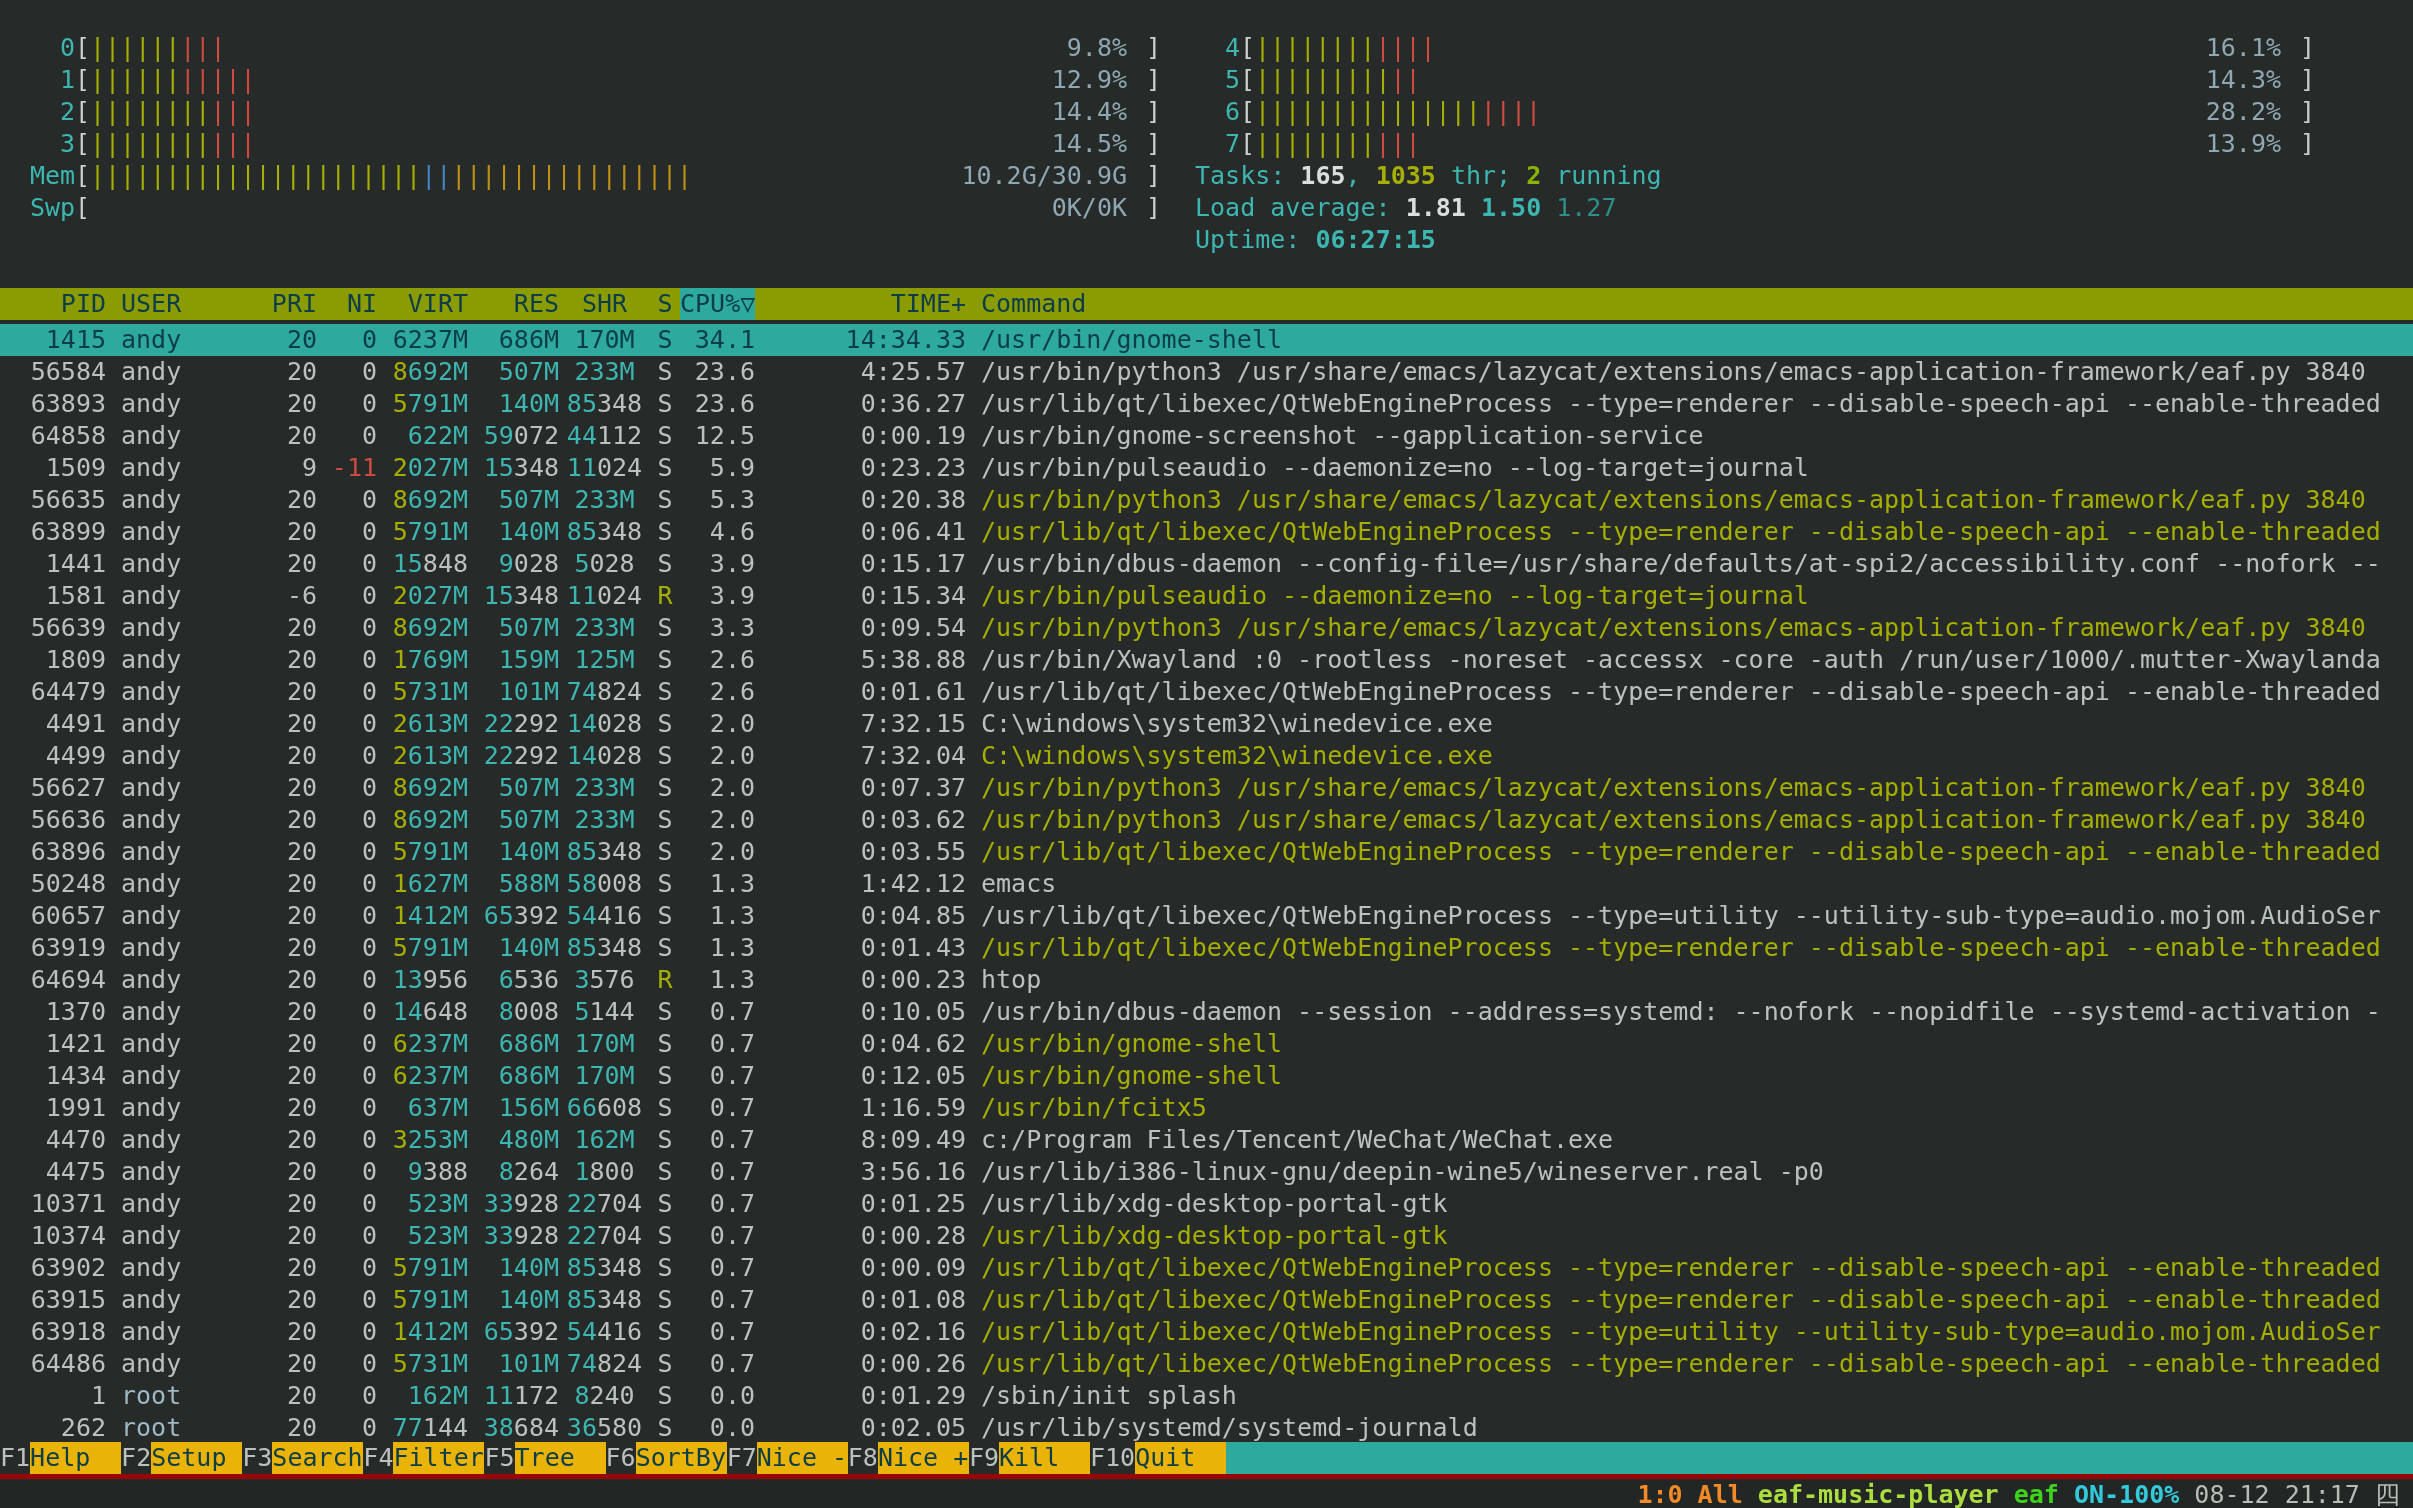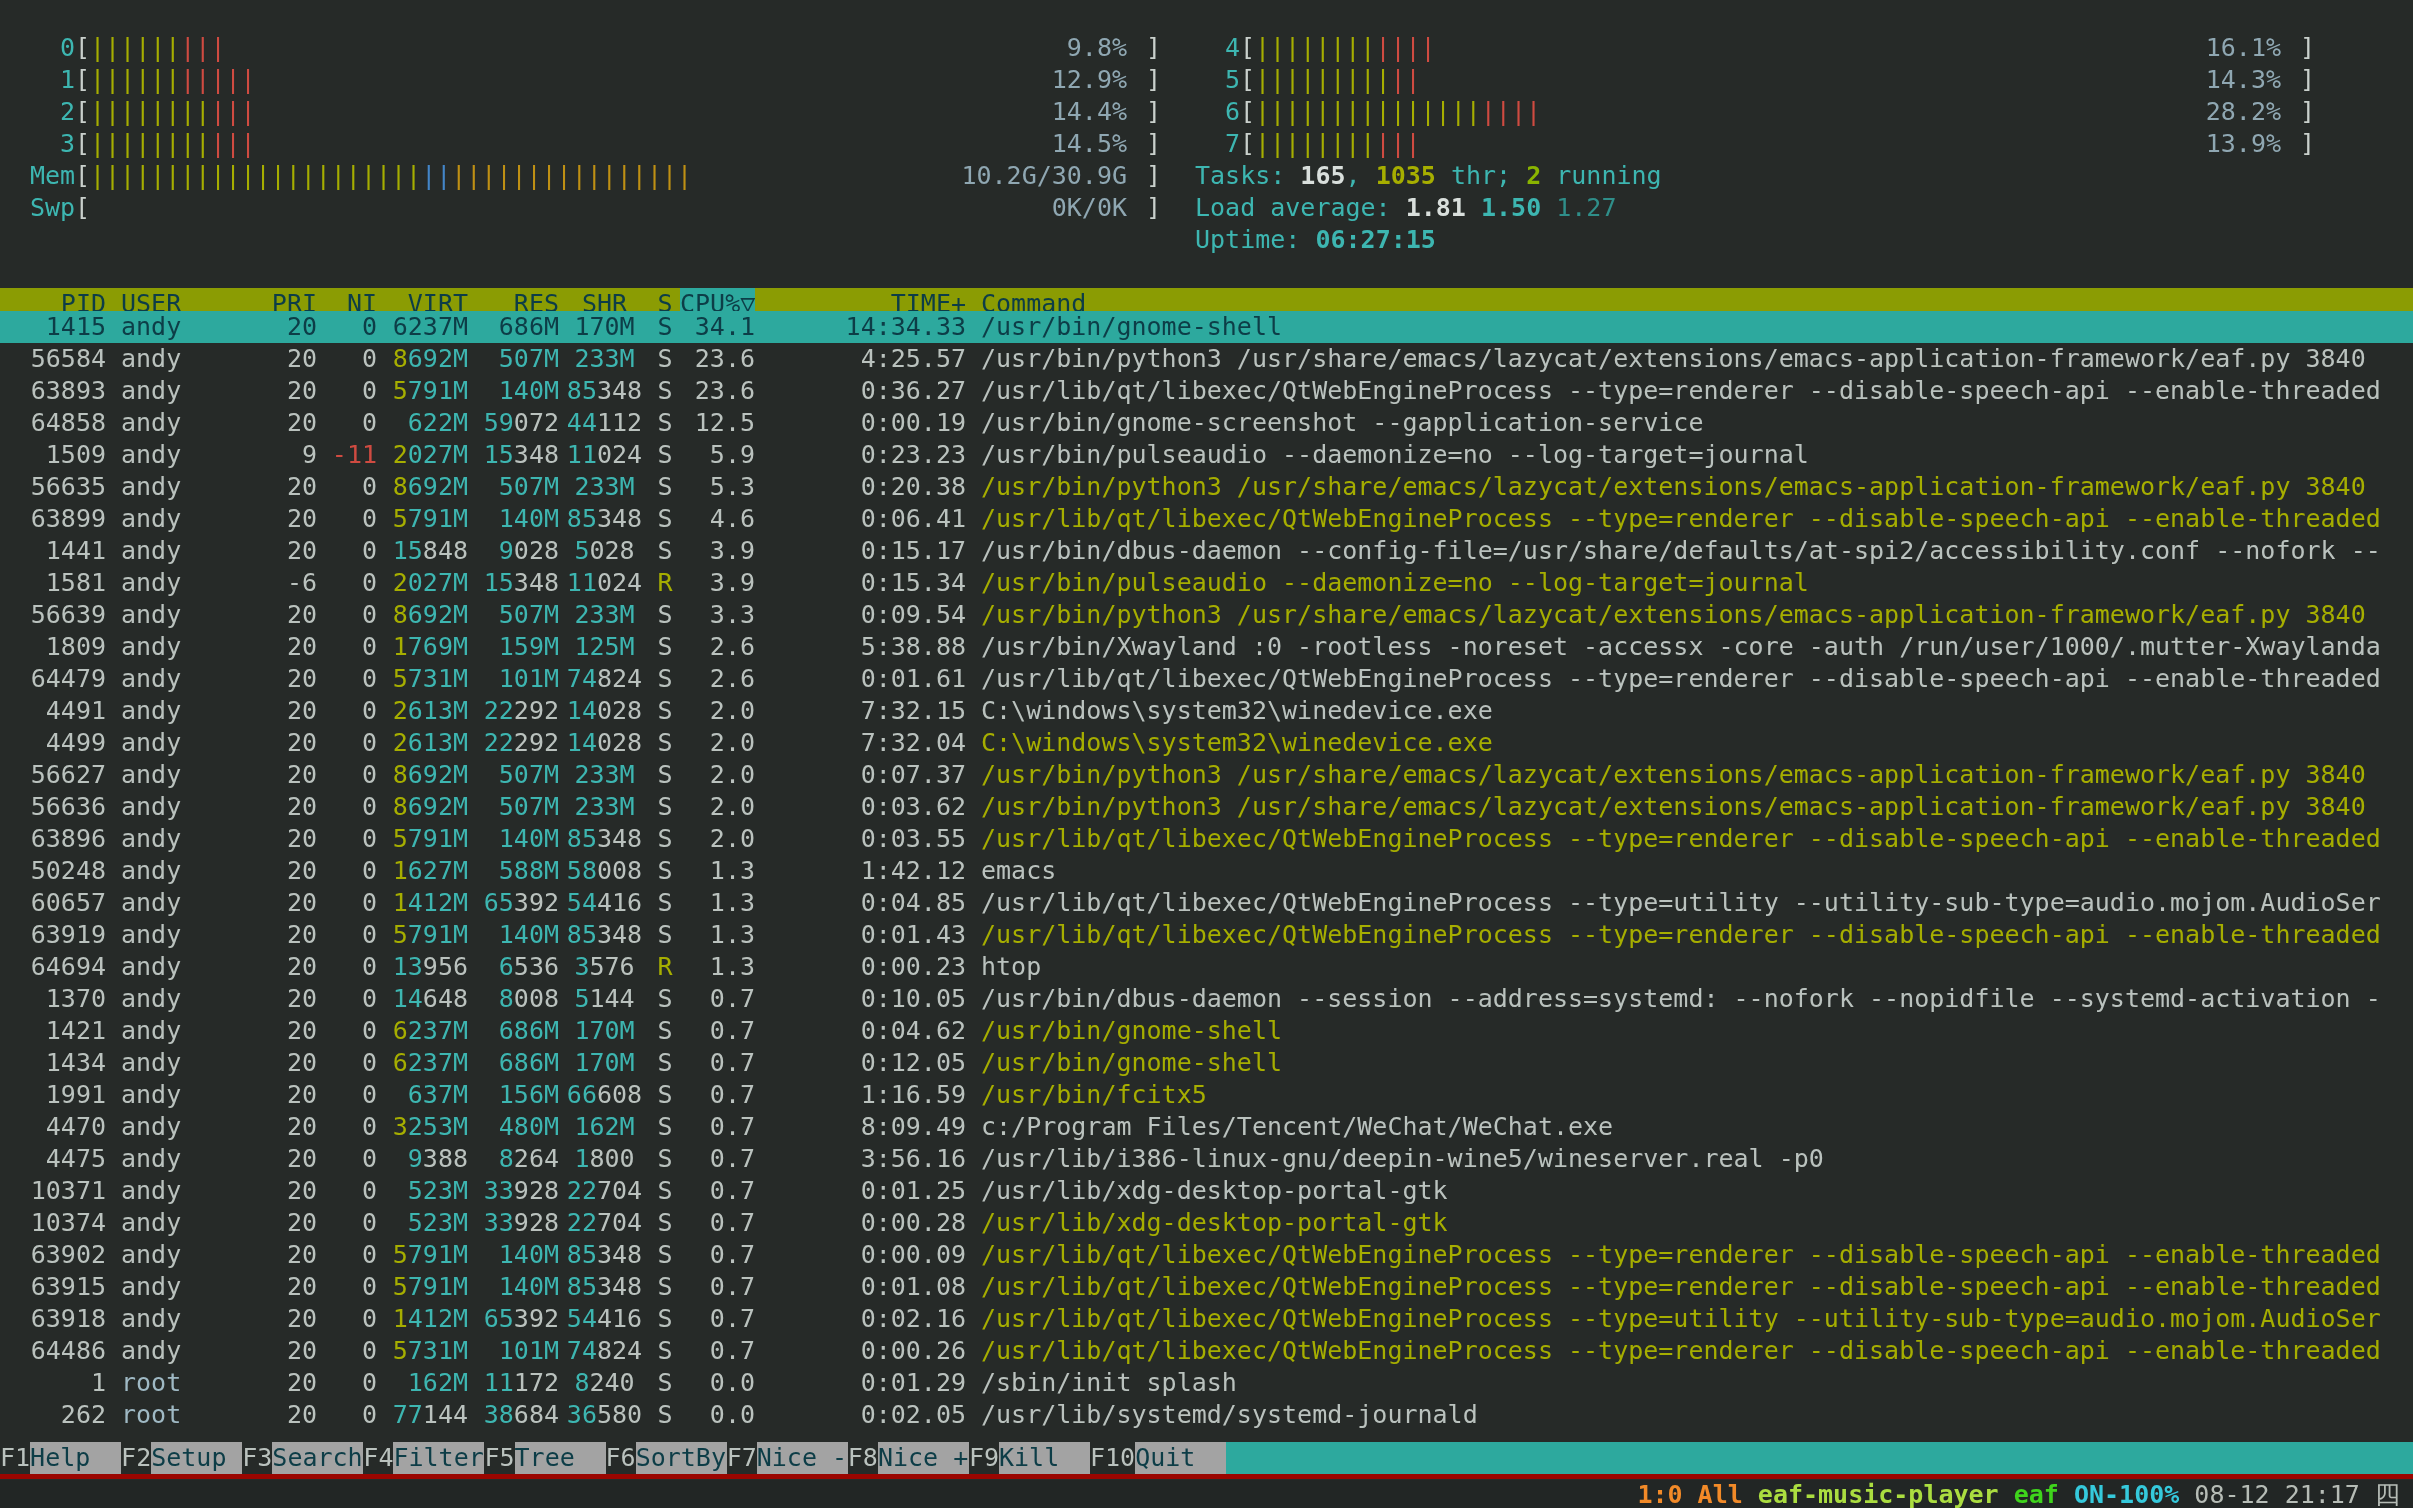--- a/index.html
+++ b/index.html
@@ -31,21 +31,21 @@
   .c-white   { color: #d9dfdc; }
   .c-yellow  { color: #a6ae00; }
   .c-green   { color: #8ab400; }
   .bold { font-weight: bold; }
   
   .thead {
     position: absolute; top: 288px; left: 0; width: 2413px; height: 32px;
     background: #8b9c03; color: #0d3d47; display: flex;
   }
   .th.sorted { background: #2da99e; }
-  .rows { position: absolute; top: 311px; left: 0; width: 2413px; border-radius: 19px; }
+  .rows { position: absolute; top: 324px; left: 0; width: 2413px; border-radius: 19px; }
   .prow { display: flex; height: 32px; width: 2413px; }
   .prow.sel { background: #2da99e; }
   .prow.sel span { color: #0d3d47 !important; }
   .cell { flex: none; overflow: hidden; }
   .c-pid  { width: 106px; text-align: right; }
   .c-user { width: 151px; padding-left: 15px; text-align: left; }
   .c-pri  { width: 60px;  text-align: right; }
   .c-ni   { width: 60px;  text-align: right; }
   .c-virt { width: 91px; text-align: right; }
   .c-res  { width: 91px; text-align: right; }
@@ -55,21 +55,21 @@
   .c-mem  { width: 75px; text-align: center; margin-top: 28px; }
   .c-time { width: 136px; text-align: right; }
   .c-cmd  { flex: 1; padding-left: 15px; text-align: left; }
   .t-cyan   { color: #3db6b1; }
   .t-yellow { color: #a6ae00; }
   .t-red    { color: #cf4b41; }
   .t-root   { color: #9fb9c4; }
   
   .fnbar { position: absolute; top: 1442px; left: 0; width: 2413px; height: 32px; display: flex; }
   .fkey { color: #bac2be; flex: none; }
-  .faction { width: 91px; flex: none; background: #a3a3a3; color: #0d3d47; }
+  .faction { width: 91px; flex: none; background: #eab308; color: #0d3d47; }
   .ffill { flex: 1; background: #2da99e; }
   
   .redline { position: absolute; top: 1474px; left: 0; width: 2413px; height: 5px; background: #9b0500; }
   .statusbar {
     position: absolute; top: 1480px; left: 0; width: 2413px; height: 29px;
     background: #222625; display: flex; justify-content: flex-end; align-items: center;
     padding-right: 13px; line-height: 29px;
   }
   .s-orange { color: #f28a28; font-weight: bold; }
   .s-ygreen { color: #abdd40; font-weight: bold; }

